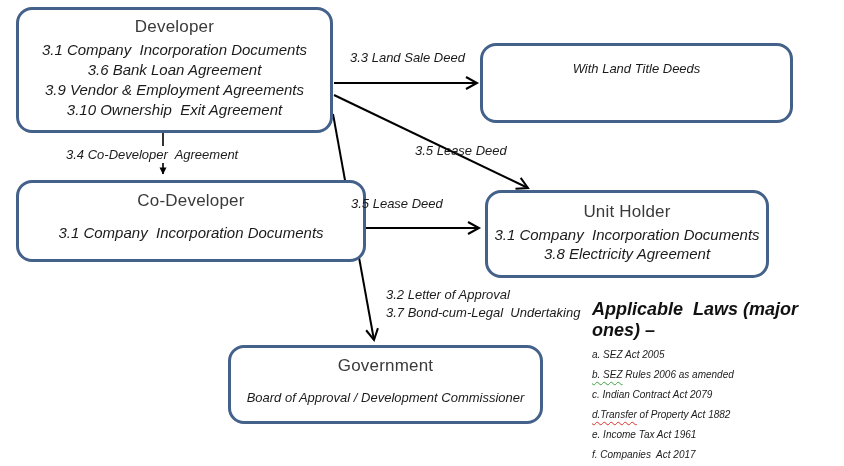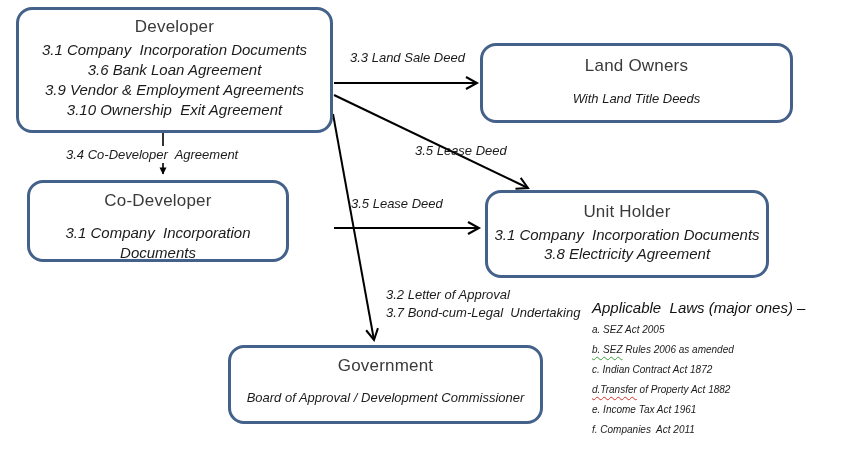--- a/index.html
+++ b/index.html
@@ -40,21 +40,21 @@
     font-style:italic;
     font-size:13px;
     color:#1b1b1b;
     white-space:pre-wrap;
   }
   #box-developer{left:16px;top:7px;width:317px;height:126px;}
   #box-developer .node-title{padding-top:7px;}
   #box-land-owners{left:480px;top:43px;width:313px;height:80px;}
   #box-land-owners .node-title{padding-top:10px;}
   #box-land-owners .node-subtitle{margin-top:15px;}
-  #box-co-developer{left:16px;top:180px;width:262px;height:82px;margin-left:11px;}
+  #box-co-developer{left:16px;top:180px;width:350px;height:82px;}
   #box-co-developer .node-title{padding-top:8px;}
   #box-co-developer .node-items{margin-top:12px;}
   #box-unit-holder{left:485px;top:190px;width:284px;height:88px;}
   #box-unit-holder .node-title{padding-top:9px;}
   #box-unit-holder .node-item{line-height:19px;}
   #box-government{left:228px;top:345px;width:315px;height:79px;}
   #box-government .node-title{padding-top:8px;}
   #box-government .node-subtitle{margin-top:14px;}
   
   .edge-label{
@@ -67,22 +67,22 @@
   }
   #lbl-land-sale{left:350px;top:50px;}
   #lbl-lease-upper{left:415px;top:143px;}
   #lbl-lease-lower{left:351px;top:196px;}
   #lbl-co-dev{left:62px;top:146px;background:#ffffff;padding:1px 4px;}
   #lbl-loa{left:386px;top:287px;text-align:right;}
   #lbl-bond{left:386px;top:305px;}
   
   #laws{position:absolute;left:592px;top:299px;width:248px;z-index:3;}
   #laws-title{
-    font-weight:normal;font-style:italic;
-    font-size:15px;color:#111;
+    font-weight:bold;font-style:italic;
+    font-size:18px;color:#111;
     white-space:pre-wrap;
     margin-bottom:4px;
   }
   .law-item{
     font-style:italic;
     font-size:10px;
     line-height:20px;
     color:#1b1b1b;
     white-space:pre-wrap;
   }
@@ -134,21 +134,20 @@
     <div class="node-title">Developer</div>
     <div class="node-items">
         <div class="node-item">3.1 Company  Incorporation Documents</div>
         <div class="node-item">3.6 Bank Loan Agreement</div>
         <div class="node-item">3.9 Vendor &amp; Employment Agreements</div>
         <div class="node-item">3.10 Ownership  Exit Agreement</div>
       </div>
   </div>
 
   <div class="node" id="box-land-owners">
-    <div class="node-title">Land Owners</div>
     <div class="node-subtitle">With Land Title Deeds</div>
   </div>
 
   <div class="node" id="box-co-developer">
     <div class="node-title">Co-Developer</div>
     <div class="node-items">
         <div class="node-item">3.1 Company  Incorporation Documents</div>
       </div>
   </div>
 
@@ -170,21 +169,21 @@
   <div class="edge-label" id="lbl-lease-lower">3.5 Lease Deed</div>
   <div class="edge-label" id="lbl-co-dev">3.4 Co-Developer  Agreement</div>
   <div class="edge-label" id="lbl-loa">3.2 Letter of Approval</div>
   <div class="edge-label" id="lbl-bond">3.7 Bond-cum-Legal  Undertaking</div>
 
   <div id="laws">
     <div id="laws-title">Applicable  Laws (major ones) –</div>
     <div>
         <div class="law-item"><span>a. SEZ Act 2005</span></div>
         <div class="law-item"><span class="squiggle-green">b. SEZ</span><span> Rules 2006 as amended</span></div>
-        <div class="law-item"><span>c. Indian Contract Act 1872</span></div>
+        <div class="law-item"><span>c. Indian Contract Act 2079</span></div>
         <div class="law-item"><span class="squiggle-red">d.Transfer</span><span> of Property Act 1882</span></div>
         <div class="law-item"><span>e. Income Tax Act 1961</span></div>
-        <div class="law-item"><span>f. Companies  Act 2011</span></div>
+        <div class="law-item"><span>f. Companies  Act 2017</span></div>
       </div>
   </div>
 
 
 </div>
 
 </body></html>

